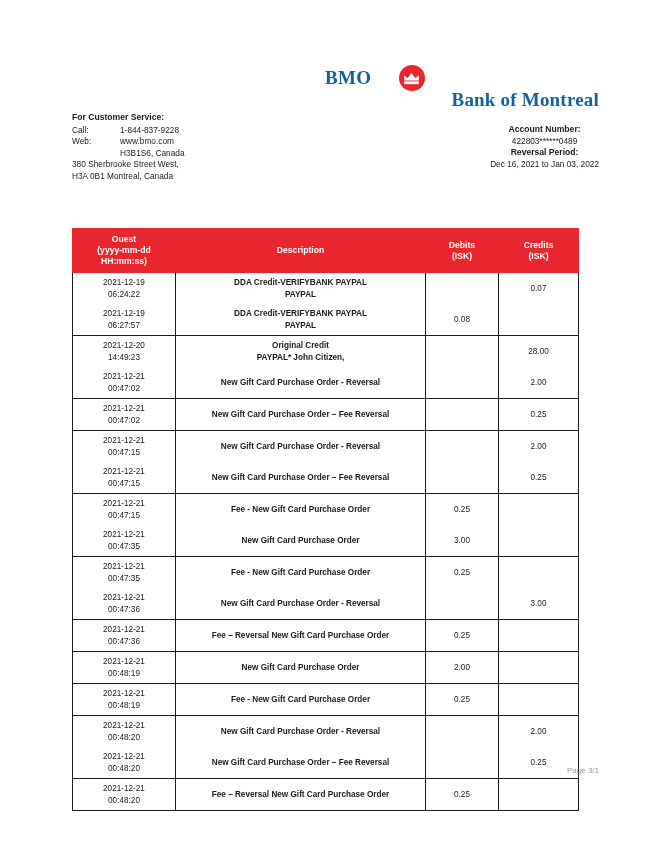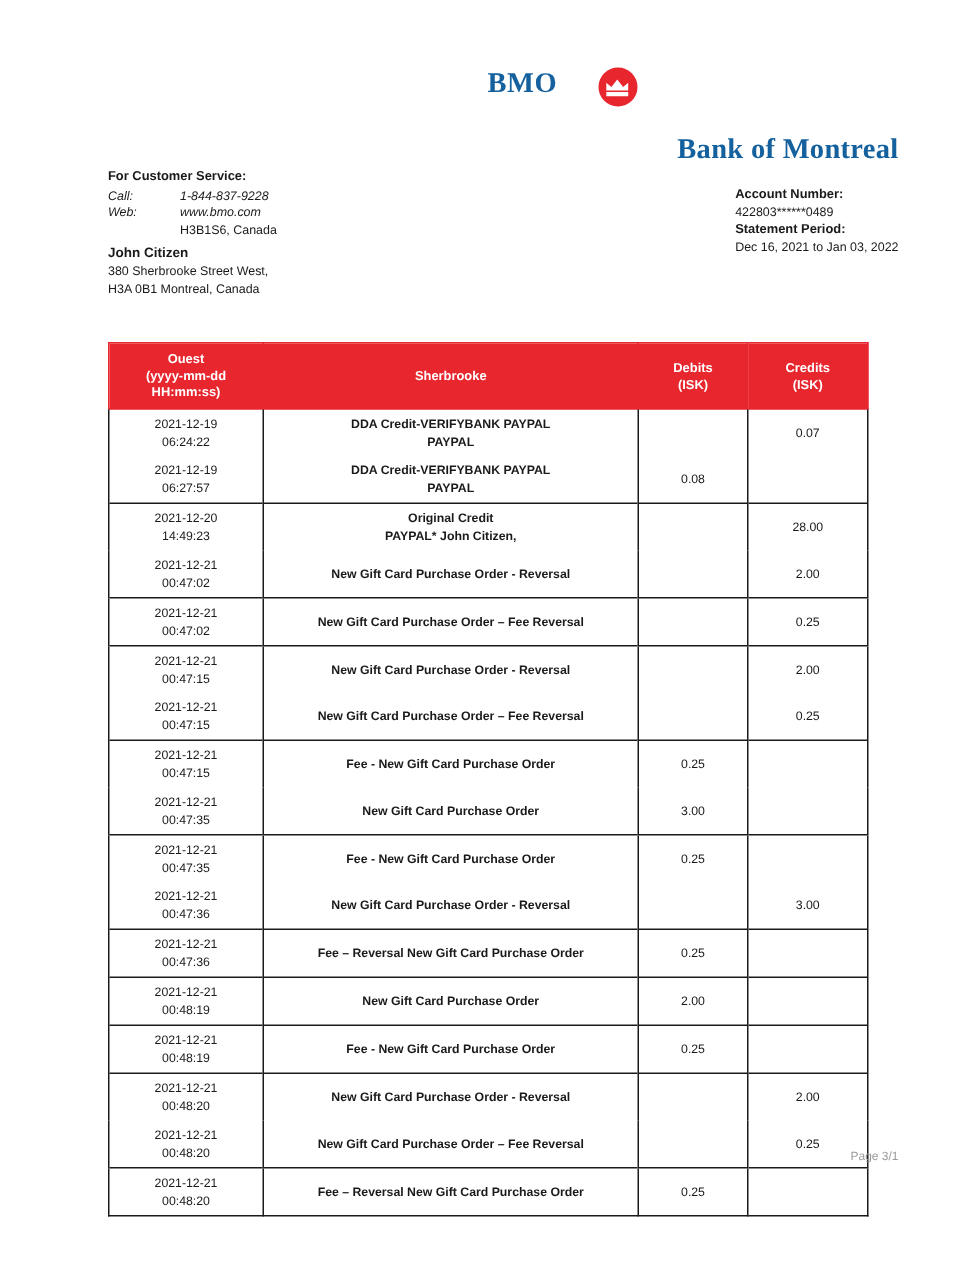--- a/index.html
+++ b/index.html
@@ -22,20 +22,21 @@
     height: 841px;
     box-sizing: border-box;
   }
 
   
   .logo-block {
     position: absolute;
     top: 45px;
     right: 50px;
     display: flex;
+    align-items: center;
     gap: 27px;
   }
   .logo-bmo {
     font-family: "Liberation Serif", serif;
     font-weight: bold;
     font-size: 19px;
     letter-spacing: 0.4px;
     color: #15619E;
   }
   .logo-roundel {
@@ -64,21 +65,20 @@
     font-size: 8.3px;
     line-height: 11.6px;
   }
   .cs-title {
     font-weight: bold;
     font-size: 8.6px;
     margin-bottom: 1px;
   }
   .cs-row {
     display: flex;
-    font-style: italic;
   }
   .cs-label {
     width: 48px;
     flex: none;
   }
   .cs-value { white-space: nowrap; }
   .cs-indent { padding-left: 48px; }
 
   .holder-name {
     font-weight: bold;
@@ -88,21 +88,21 @@
   .holder-line {
     font-size: 8.3px;
     line-height: 11.6px;
   }
 
   
   .acct-block {
     position: absolute;
     top: 124px;
     right: 50px;
-    text-align: left;
+    text-align: center;
     font-size: 8.3px;
     line-height: 11.5px;
   }
   .acct-label {
     font-weight: bold;
     font-size: 8.6px;
   }
 
   
   .stmt-table {
@@ -186,45 +186,44 @@
     <div class="cs-row">
       <span class="cs-label">Call:</span>
       <span class="cs-value">1-844-837-9228</span>
     </div>
     <div class="cs-row">
       <span class="cs-label">Web:</span>
       <span class="cs-value">www.bmo.com</span>
     </div>
     <div class="cs-indent">H3B1S6, Canada</div>
 
-    <div class="holder-name">John Citizen</div>
     <div class="holder-line">380 Sherbrooke Street West,</div>
     <div class="holder-line">H3A 0B1 Montreal, Canada</div>
   </div>
 
   <div class="acct-block">
     <div class="acct-label">Account Number:</div>
     <div>422803******0489</div>
-    <div class="acct-label">Statement Period:</div>
+    <div class="acct-label">Reversal Period:</div>
     <div>Dec 16, 2021 to Jan 03, 2022</div>
   </div>
 
   <table class="stmt-table">
     <colgroup>
       <col class="col-date">
         <col class="col-desc">
         <col class="col-deb">
         <col class="col-cred">
     </colgroup>
     <thead>
       <tr>
         <th class="cell-date">Ouest
 (yyyy-mm-dd
 HH:mm:ss)</th>
-        <th>Sherbrooke</th>
+        <th>Description</th>
         <th class="cell-date">Debits
 (ISK)</th>
         <th class="cell-date">Credits
 (ISK)</th>
       </tr>
     </thead>
     <tbody>
         <tr class="div first">
           <td class="cell-date">2021-12-19
 06:24:22</td>

